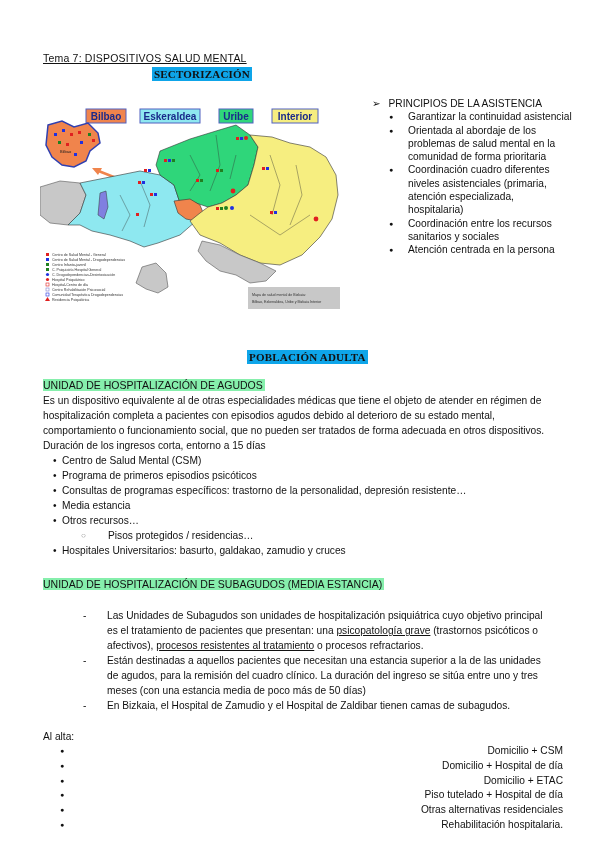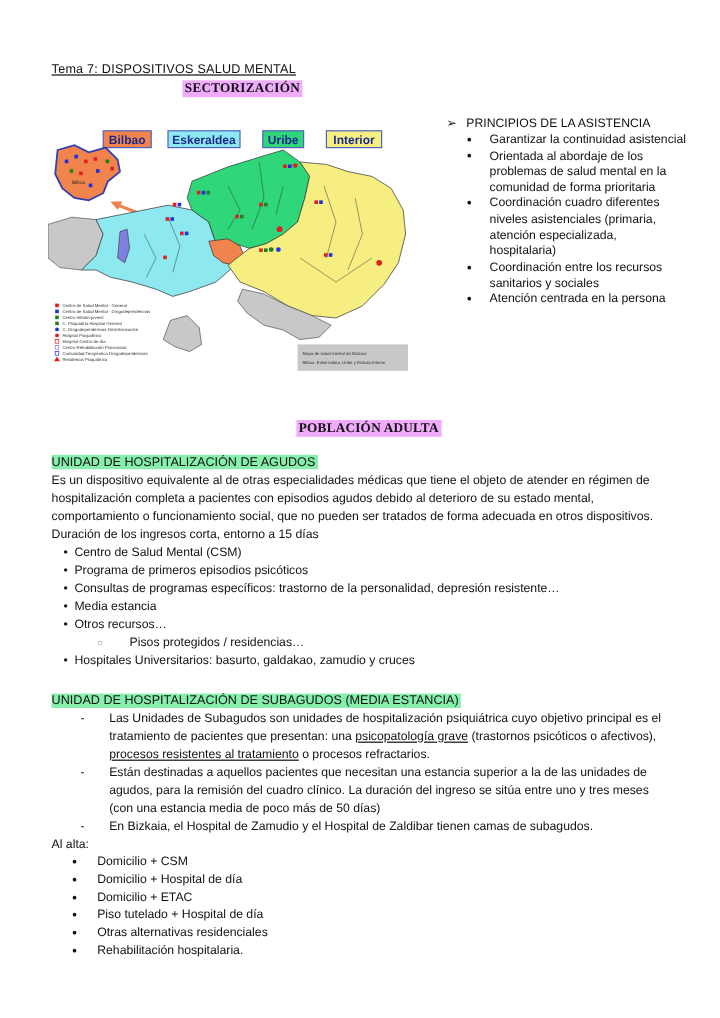--- a/index.html
+++ b/index.html
@@ -6,21 +6,21 @@
   body {
     width: 600px; height: 848px; position: relative; overflow: hidden;
     font-family: "Liberation Sans", sans-serif; color: #111;
   }
   .abs { position: absolute; }
   .doc-title {
     left: 43px; top: 52px; font-size: 10.5px; text-decoration: underline;
     letter-spacing: 0.2px;
   }
   .section-heading {
-    background: #f0abfc; font-family: "Liberation Serif", serif; font-weight: bold;
+    background: #0ea5e9; font-family: "Liberation Serif", serif; font-weight: bold;
     font-size: 11px; padding: 1px 2px; color: #111; letter-spacing: 0.2px;
   }
   .map-wrap { left: 40px; top: 95px; width: 300px; height: 225px; }
   .principles {
     left: 372px; top: 97px; width: 200px; font-size: 10.2px; line-height: 13.3px;
   }
   .principles .ph { display: flex; gap: 8px; }
   .principles ul { margin: 0; padding: 0 0 0 36px; list-style: none; }
   .principles li { position: relative; padding-left: 0; }
   .principles li::before { content: "●"; position: absolute; left: -19px; font-size: 7px; top: 0; }
@@ -28,24 +28,24 @@
     background: #86efac; font-size: 10.5px; display: inline-block; padding: 0 2px 0 0;
   }
   .para { font-size: 10.2px; line-height: 15px; }
   .body-block { left: 43px; width: 520px; }
   ul.dot { margin: 0; padding: 0 0 0 12px; list-style: none; font-size: 10.2px; line-height: 15px; }
   ul.dot > li { position: relative; padding-left: 7px; }
   ul.dot > li::before { content: "•"; position: absolute; left: -2px; }
   ul.circ { margin: 0; padding: 0 0 0 46px; list-style: none; }
   ul.circ > li { position: relative; padding-left: 0; }
   ul.circ > li::before { content: "○"; position: absolute; left: -27px; font-size: 8px; color: #888; }
-  ul.dash { margin: 0; padding: 0 0 0 48px; list-style: none; font-size: 10.2px; line-height: 15px; }
+  ul.dash { margin: 16px; padding: 0 0 0 48px; list-style: none; font-size: 10.2px; line-height: 15px; }
   ul.dash > li { position: relative; }
   ul.dash > li::before { content: "-"; position: absolute; left: -24px; }
-  ul.big-dot { margin: 0; padding: 0 0 0 38px; list-style: none; font-size: 10.2px; line-height: 14.8px; }
+  ul.big-dot { margin: 0; padding: 0 0 0 38px; list-style: none; font-size: 10.2px; line-height: 14.8px; text-align: right; }
   ul.big-dot > li { position: relative; }
   ul.big-dot > li::before { content: "●"; position: absolute; left: -21px; font-size: 7px; }
   .u { text-decoration: underline; }
 </style>
 </head>
 <body>
 
 <div class="abs doc-title">Tema 7: DISPOSITIVOS SALUD MENTAL</div>
 
 <div class="abs section-heading" style="left:152px; top:67px;">SECTORIZACIÓN</div>

